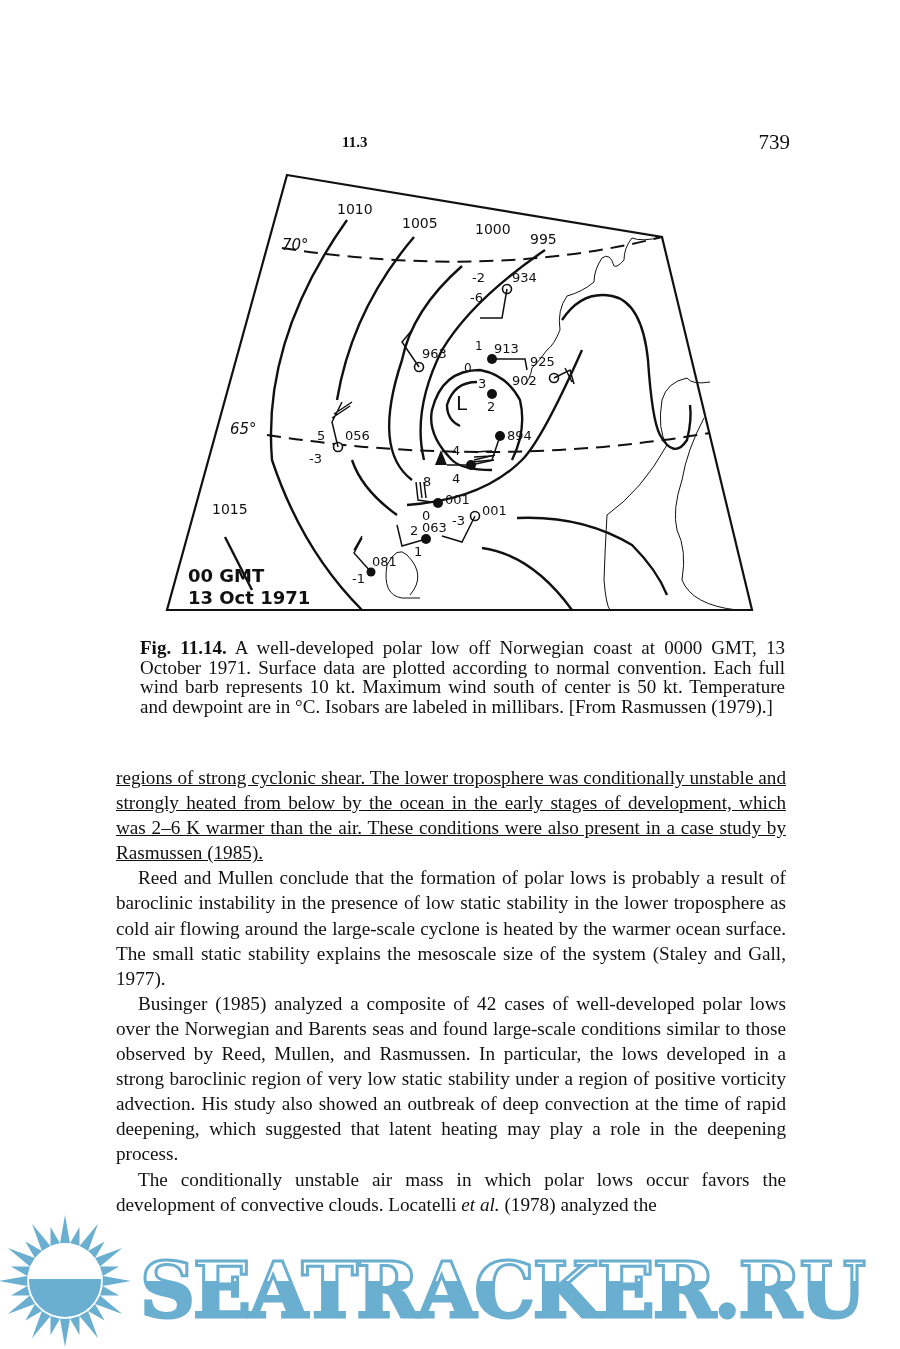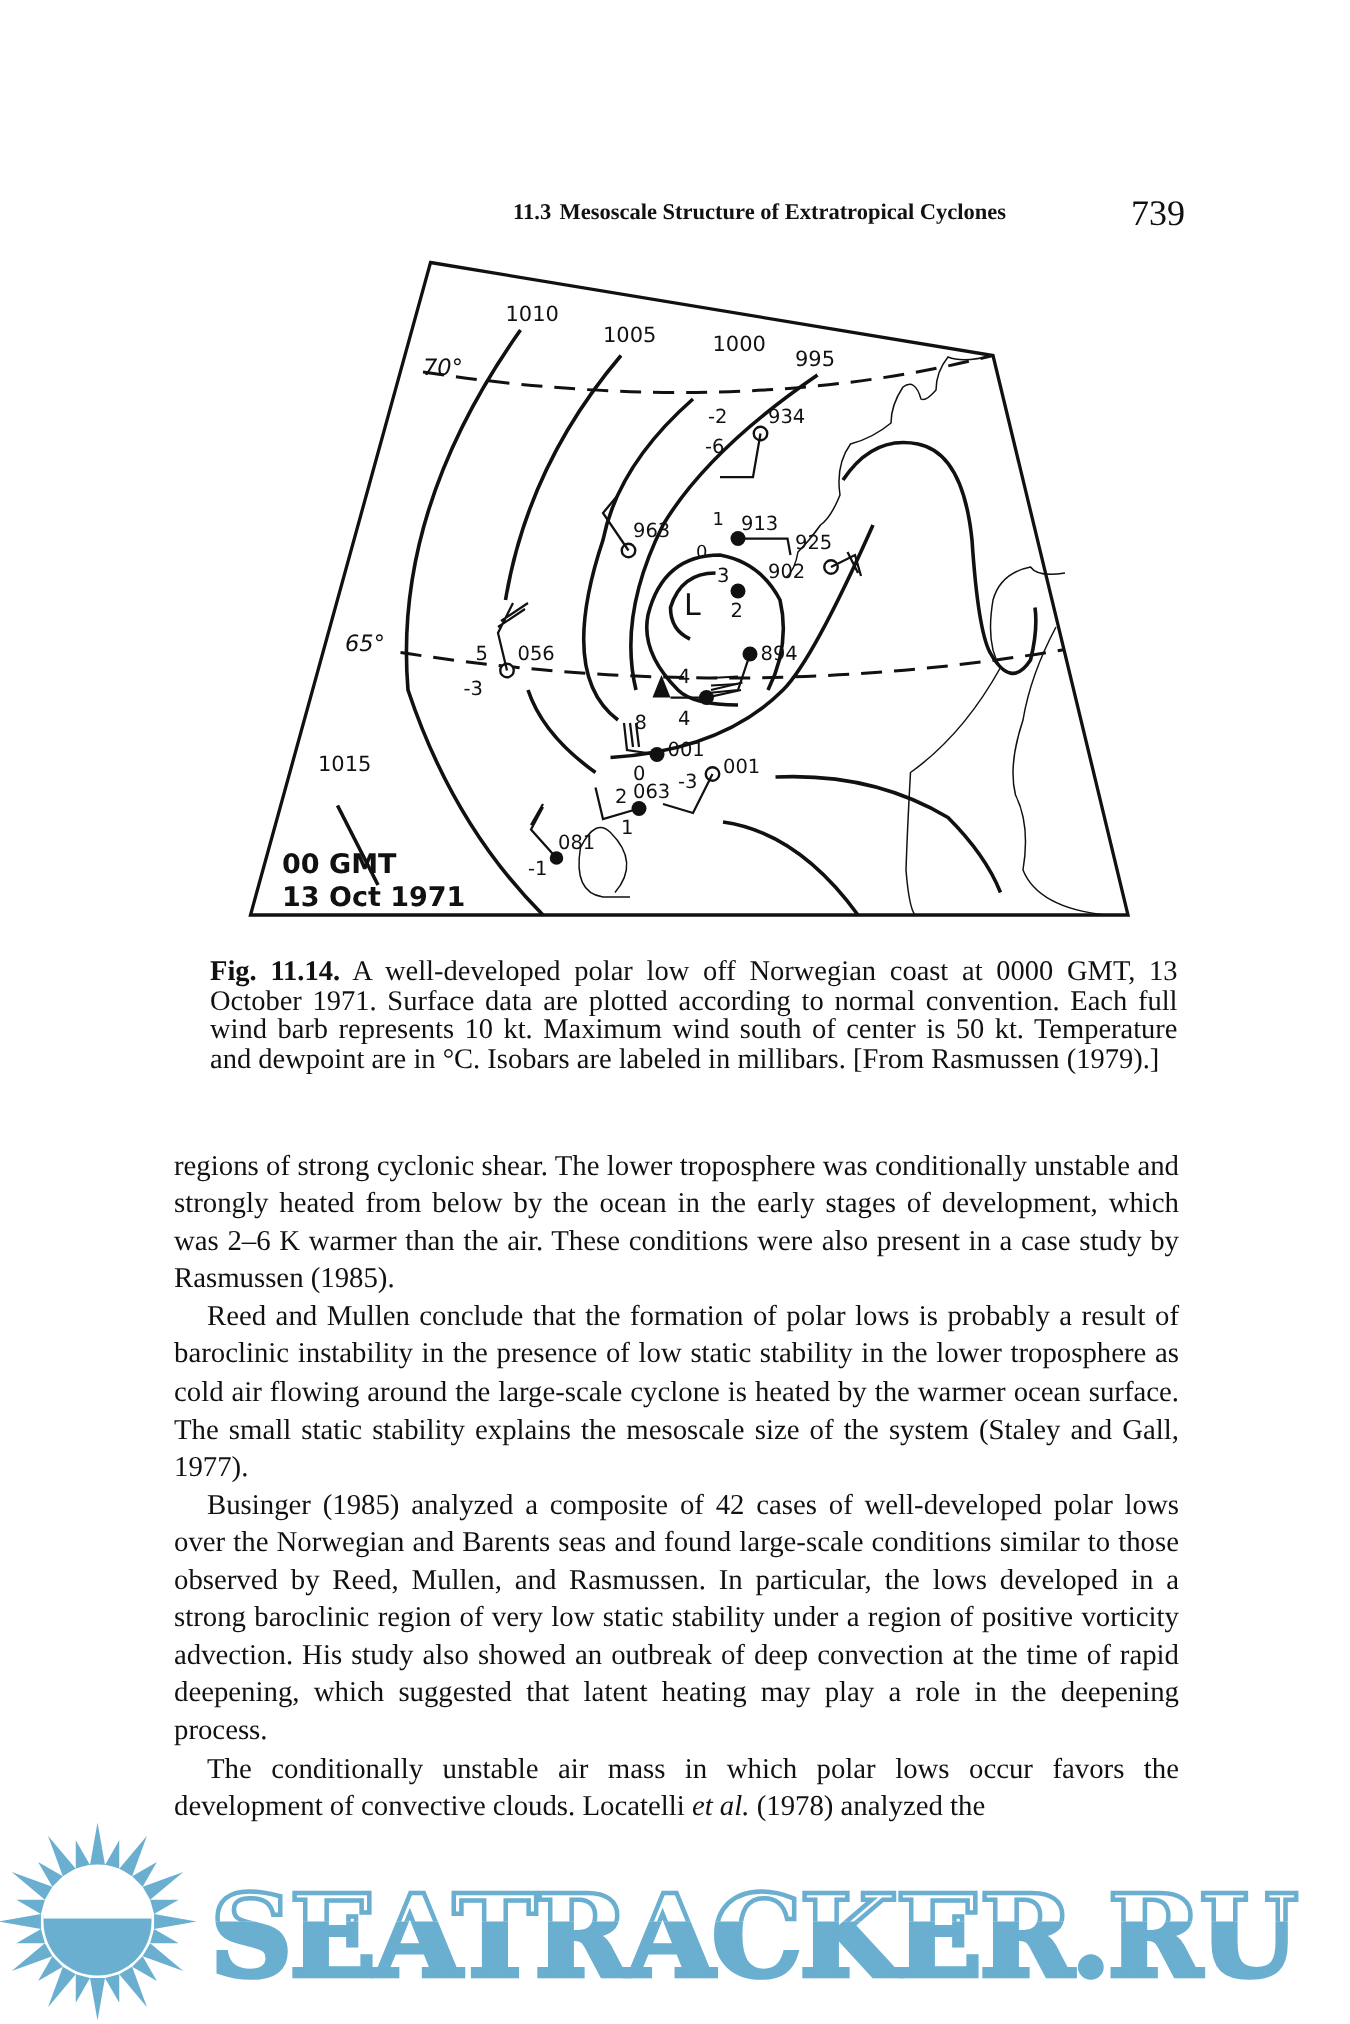--- a/index.html
+++ b/index.html
@@ -1,42 +1,41 @@
 <!DOCTYPE html>
 <html><head>
   <meta charset="utf-8">
   <style>
     html, body { margin: 0; padding: 0; background: #ffffff; }
     body { width: 900px; height: 1349px; position: relative; overflow: hidden;
            font-family: "Liberation Serif", serif; color: #111; }
     .running-head { position: absolute; top: 130px; left: 330px; width: 460px; height: 30px; }
     .rh-section { position: absolute; left: 12px; top: 4px; font-weight: bold; font-size: 15px; }
     .rh-title { position: absolute; left: 43px; top: 4px; font-weight: bold; font-size: 15px; }
-    .rh-page { position: absolute; right: 0; top: 0; font-size: 24px; }
+    .rh-page { position: absolute; right: 0; top: 0; font-size: 21px; }
     .figure { position: absolute; left: 162px; top: 170px; width: 600px; height: 455px; }
     .figure svg { width: 600px; height: 455px; display: block; }
     .maptext { font-family: "DejaVu Sans", sans-serif; fill: #111; }
     .caption { position: absolute; left: 140px; top: 638px; width: 645px; font-size: 19px;
                line-height: 19.5px; text-align: justify; text-align-last: left; }
     .caption b { font-weight: bold; }
     .body-text { position: absolute; left: 116px; top: 765px; width: 670px;
                  font-size: 19.2px; line-height: 25.1px; text-align: justify; }
     .body-text p { margin: 0; }
     .body-text p.indent { text-indent: 22px; }
-    .body-text p.noindent { text-indent: 0; }
+    .body-text p.noindent { text-indent: 0; text-decoration: underline; }
     .watermark { position: absolute; left: 0; top: 1215px; width: 872px; height: 134px; }
     .watermark svg { width: 900px; height: 134px; display: block; }
     .wm-text { font-family: "DejaVu Serif", serif; font-weight: bold; font-size: 76px; letter-spacing: -2px; }
   </style>
 </head>
 <body>
 
 <div class="running-head">
   <span class="rh-section">11.3</span>
-  <span class="rh-title">Mesoscale Structure of Extratropical Cyclones</span>
   <span class="rh-page">739</span>
 </div>
 
 <div class="figure">
   <svg viewBox="0 0 600 455">
 
     <path d="M125,5 L500,67 L590,440 L5,440 Z" fill="none" stroke="#111" stroke-width="2.2"></path>
 
     <path d="M120,78 Q330,110 500,67" fill="none" stroke="#111" stroke-width="2" stroke-dasharray="14,8"></path>
     <path d="M105,265 Q330,300 548,263" fill="none" stroke="#111" stroke-width="2" stroke-dasharray="14,8"></path>

